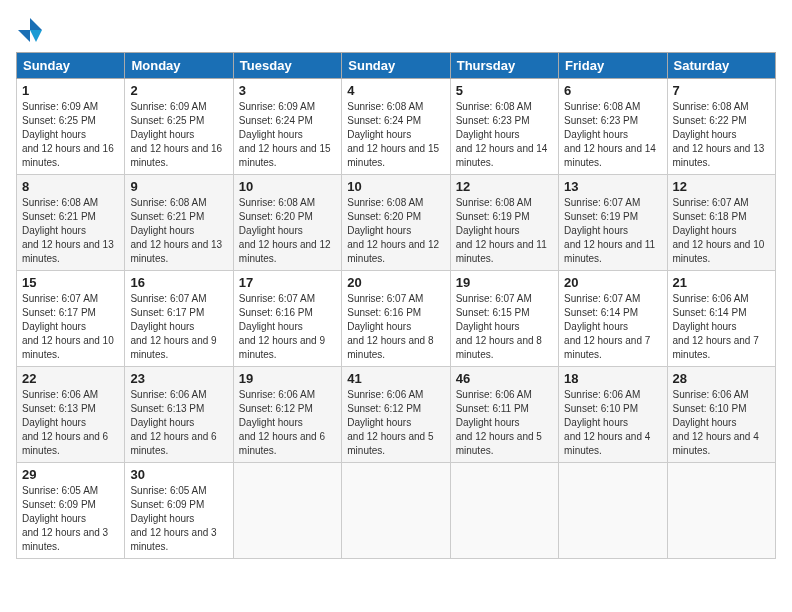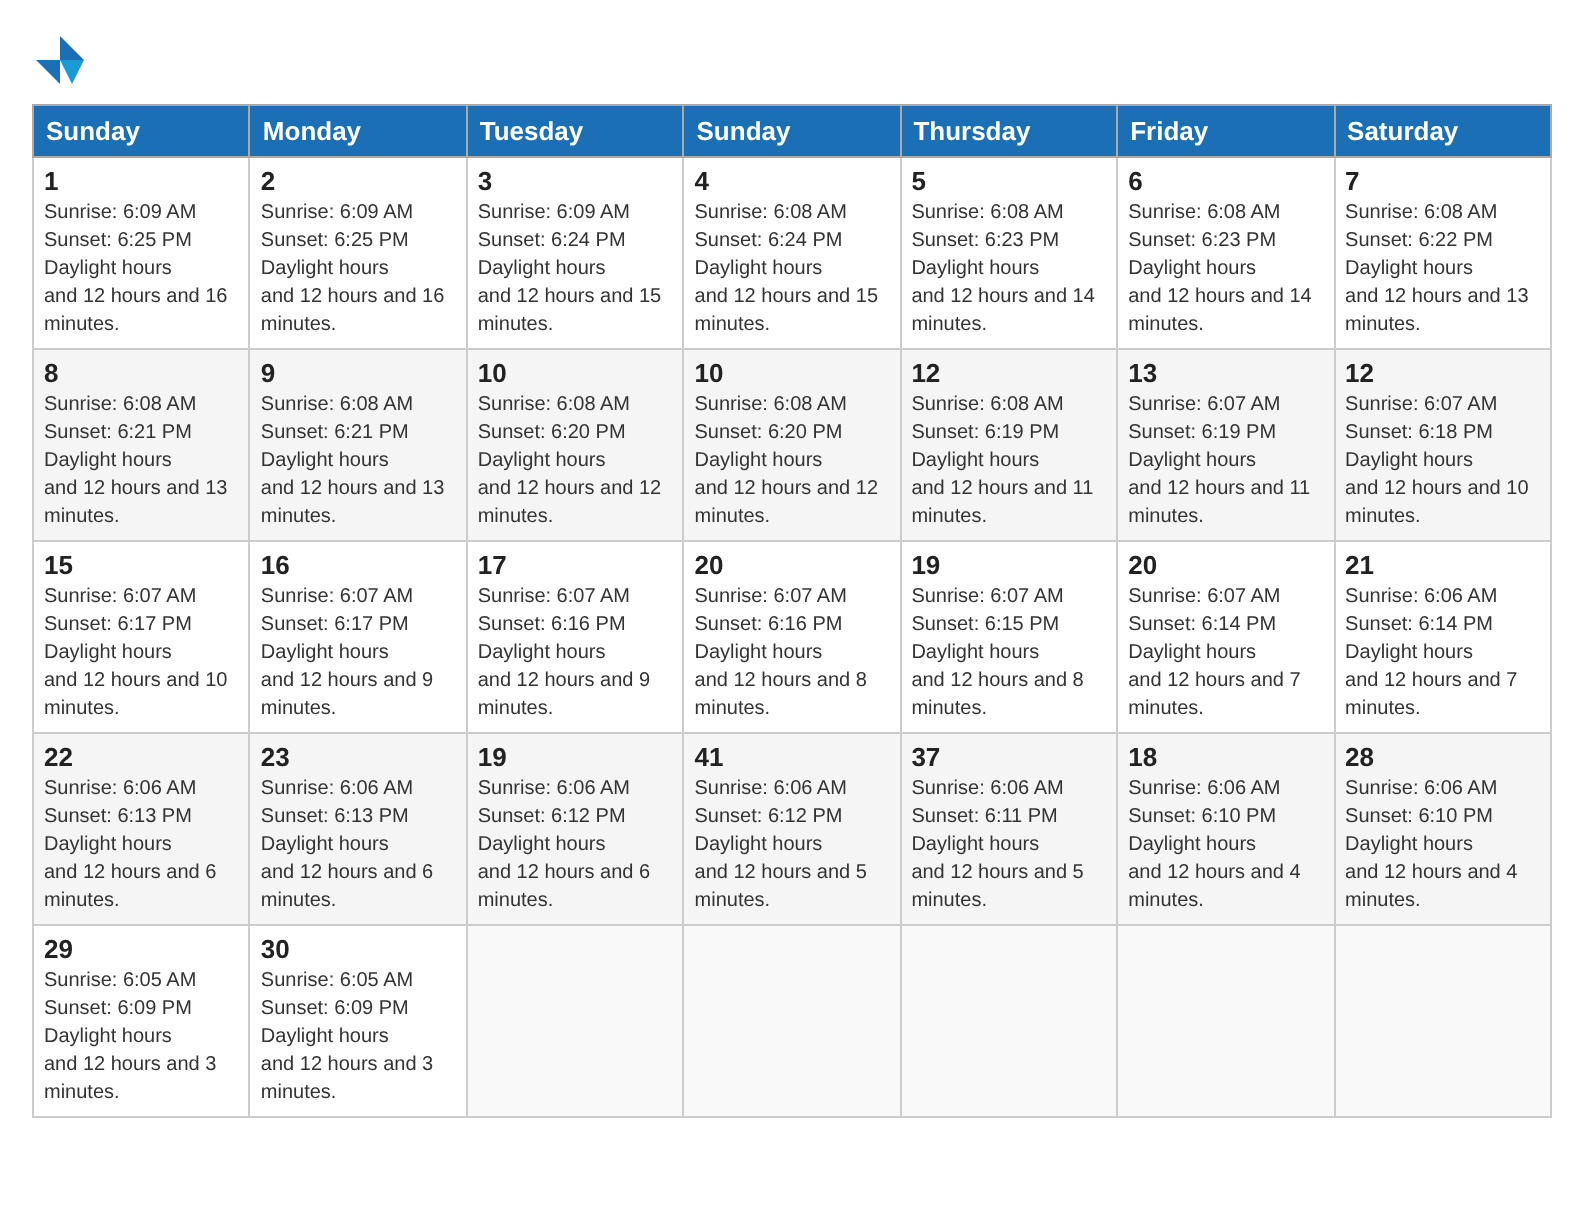--- a/index.html
+++ b/index.html
@@ -337,21 +337,21 @@
         <td>
           <div class="day-number">41</div>
           <div class="day-info">
             Sunrise: 6:06 AM<br>
             Sunset: 6:12 PM<br>
             Daylight hours<br>
             and 12 hours and 5 minutes.
           </div>
         </td>
         <td>
-          <div class="day-number">37</div>
+          <div class="day-number">46</div>
           <div class="day-info">
             Sunrise: 6:06 AM<br>
             Sunset: 6:11 PM<br>
             Daylight hours<br>
             and 12 hours and 5 minutes.
           </div>
         </td>
         <td>
           <div class="day-number">18</div>
           <div class="day-info">

